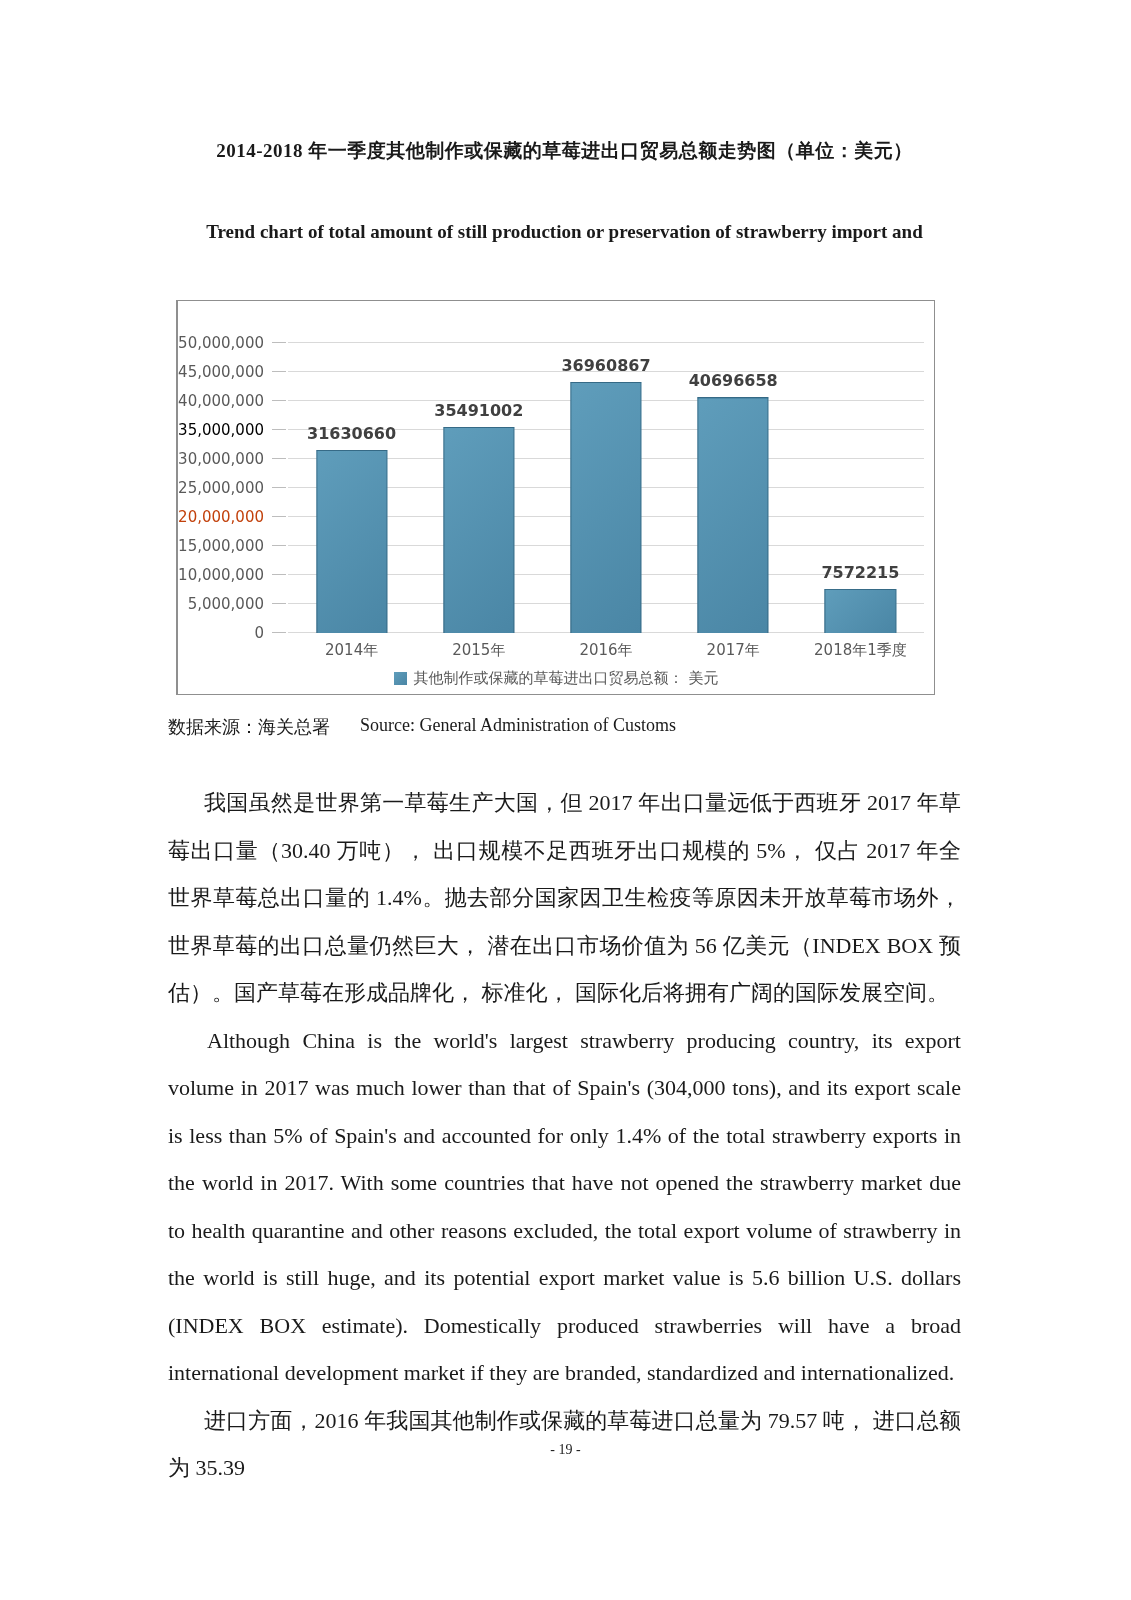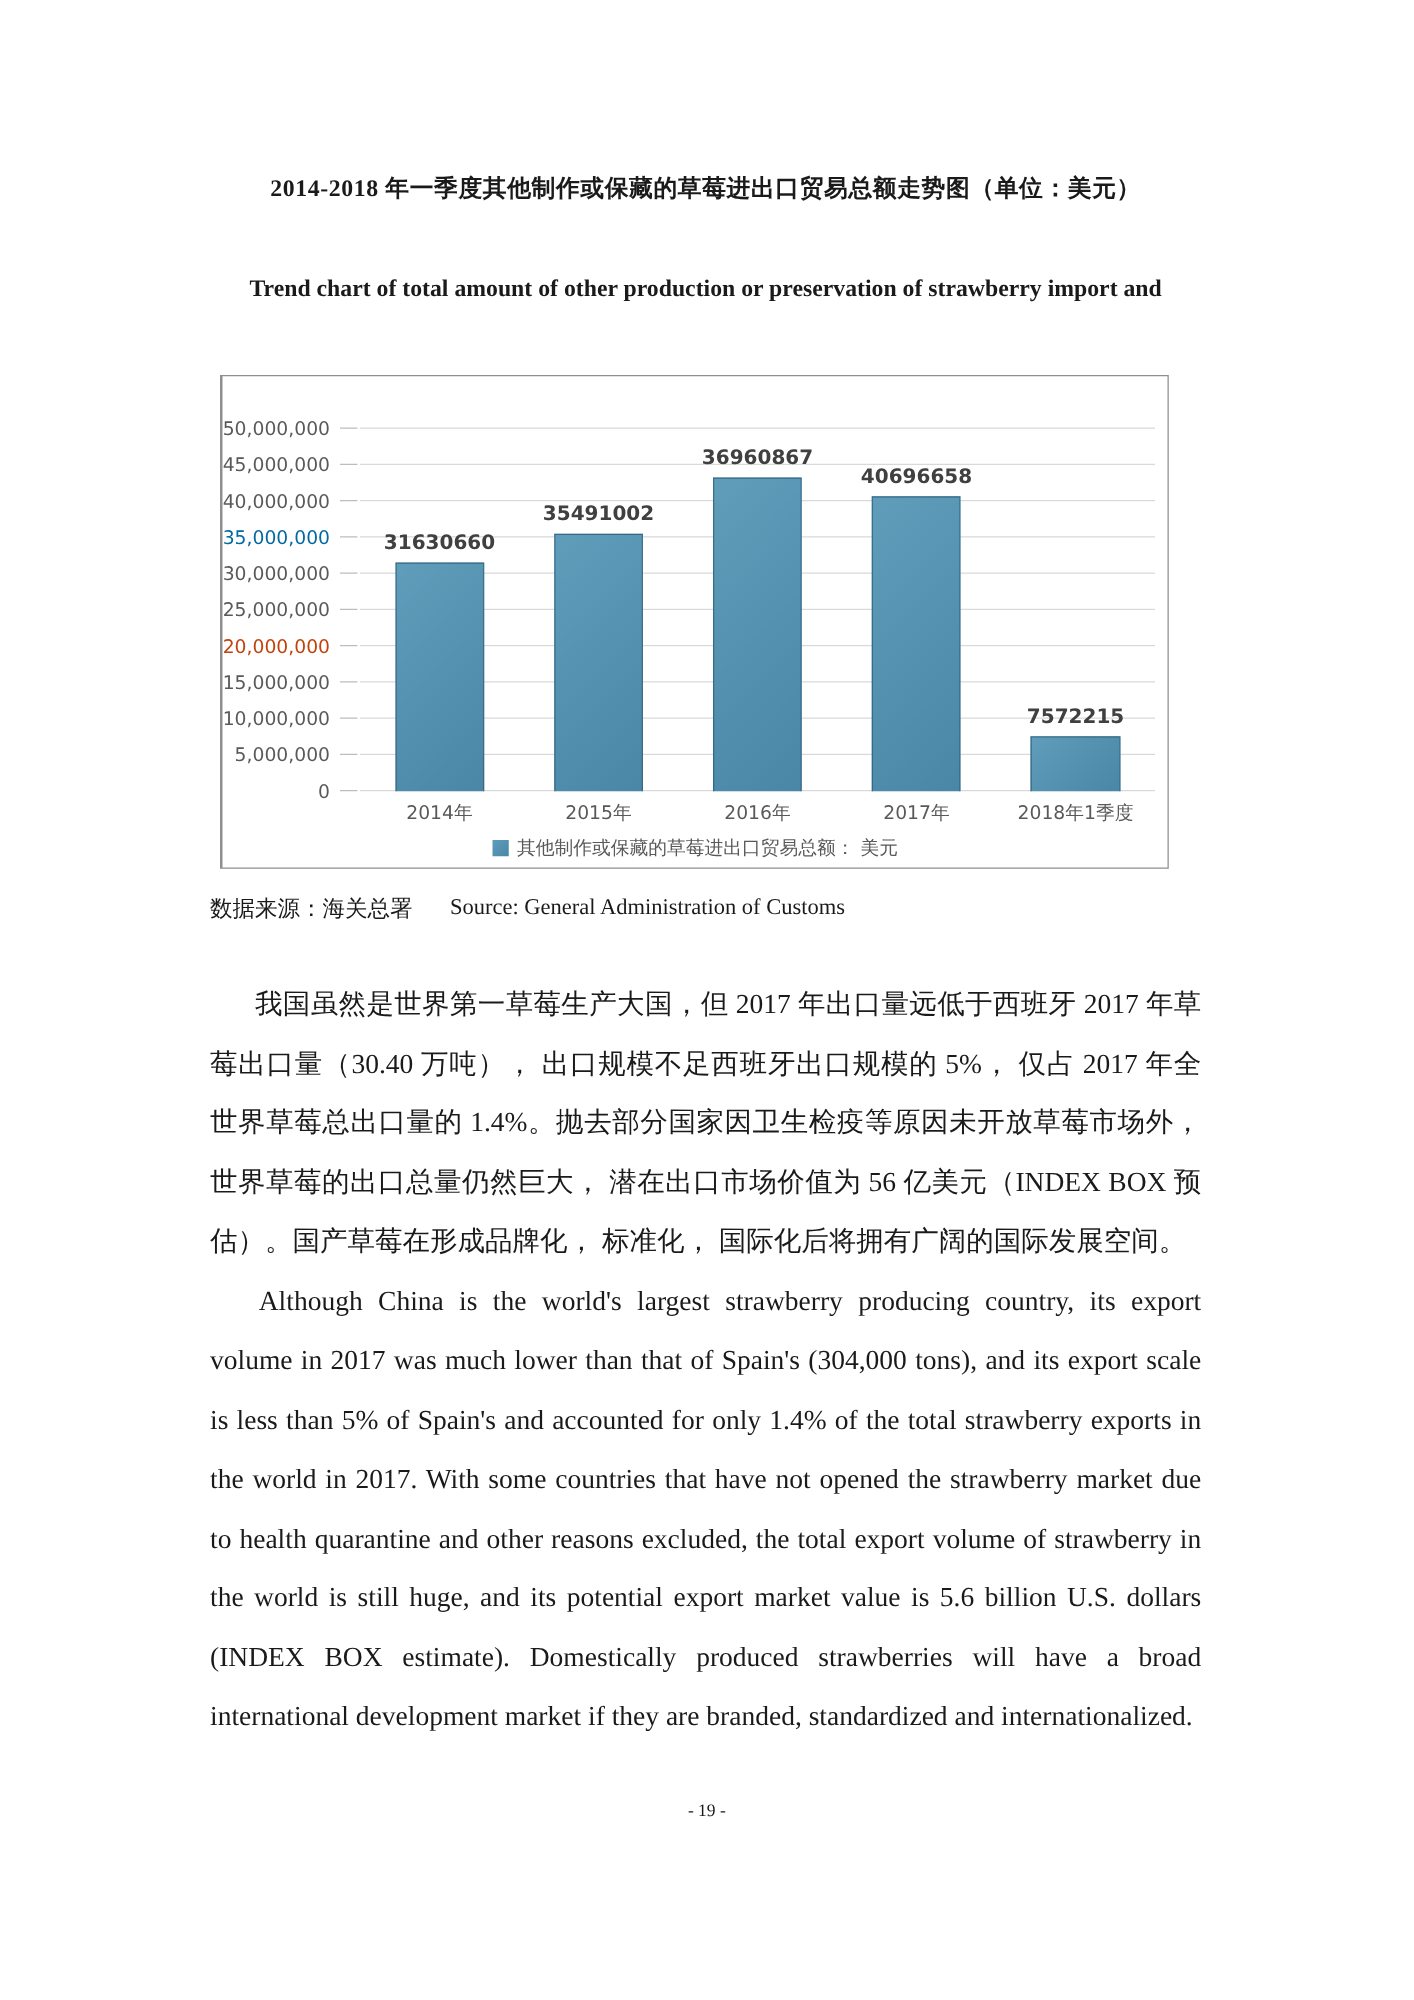--- a/index.html
+++ b/index.html
@@ -161,21 +161,21 @@
 </style>
 </head>
 <body>
 
 <div class="page">
   <div class="content">
 
     <div class="title-zh">2014-2018 年一季度其他制作或保藏的草莓进出口贸易总额走势图（单位：美元）</div>
 
     <div class="title-en">
-      <div>Trend chart of total amount of other production or preservation of strawberry import and</div>
+      <div>Trend chart of total amount of still production or preservation of strawberry import and</div>
     </div>
 
     <div class="chart-frame">
       <div class="plot">
           <div class="gridline" style="bottom: 0%; background: rgb(217, 217, 217);"></div>
           <div class="ytick-dash" style="bottom: 0%;"></div>
           <div class="ylabel" style="bottom: 0%; color: rgb(89, 89, 89);">0</div>
           <div class="gridline" style="bottom: 10%; background: rgb(217, 217, 217);"></div>
           <div class="ytick-dash" style="bottom: 10%;"></div>
           <div class="ylabel" style="bottom: 10%; color: rgb(89, 89, 89);">5,000,000</div>
@@ -189,21 +189,21 @@
           <div class="ytick-dash" style="bottom: 40%;"></div>
           <div class="ylabel" style="bottom: 40%; color: #c2410c;">20,000,000</div>
           <div class="gridline" style="bottom: 50%; background: rgb(217, 217, 217);"></div>
           <div class="ytick-dash" style="bottom: 50%;"></div>
           <div class="ylabel" style="bottom: 50%; color: rgb(89, 89, 89);">25,000,000</div>
           <div class="gridline" style="bottom: 60%; background: rgb(217, 217, 217);"></div>
           <div class="ytick-dash" style="bottom: 60%;"></div>
           <div class="ylabel" style="bottom: 60%; color: rgb(89, 89, 89);">30,000,000</div>
           <div class="gridline" style="bottom: 70%; background: rgb(217, 217, 217);"></div>
           <div class="ytick-dash" style="bottom: 70%;"></div>
-          <div class="ylabel" style="bottom: 70%; color: #0369a1; padding-left: 25px;">35,000,000</div>
+          <div class="ylabel" style="bottom: 70%; color: #000000; padding-left: 25px;">35,000,000</div>
           <div class="gridline" style="bottom: 80%; background: rgb(217, 217, 217);"></div>
           <div class="ytick-dash" style="bottom: 80%;"></div>
           <div class="ylabel" style="bottom: 80%; color: rgb(89, 89, 89);">40,000,000</div>
           <div class="gridline" style="bottom: 90%; background: rgb(217, 217, 217);"></div>
           <div class="ytick-dash" style="bottom: 90%;"></div>
           <div class="ylabel" style="bottom: 90%; color: rgb(89, 89, 89);">45,000,000</div>
           <div class="gridline" style="bottom: 100%; background: rgb(217, 217, 217);"></div>
           <div class="ytick-dash" style="bottom: 100%;"></div>
           <div class="ylabel" style="bottom: 100%; color: rgb(89, 89, 89);">50,000,000</div>
           <div class="bars">
@@ -242,17 +242,18 @@
       </div>
     </div>
 
     <div class="source-line">
       <span>数据来源：海关总署</span>
       <span>Source: General Administration of Customs</span>
     </div>
 
     <p class="para para-zh">我国虽然是世界第一草莓生产大国，但 2017 年出口量远低于西班牙 2017 年草莓出口量（30.40 万吨）， 出口规模不足西班牙出口规模的 5%， 仅占 2017 年全世界草莓总出口量的 1.4%。抛去部分国家因卫生检疫等原因未开放草莓市场外， 世界草莓的出口总量仍然巨大， 潜在出口市场价值为 56 亿美元（INDEX BOX 预估）。国产草莓在形成品牌化， 标准化， 国际化后将拥有广阔的国际发展空间。</p>
     <p class="para para-en">Although China is the world's largest strawberry producing country, its export volume in 2017 was much lower than that of Spain's (304,000 tons), and its export scale is less than 5% of Spain's and accounted for only 1.4% of the total strawberry exports in the world in 2017. With some countries that have not opened the strawberry market due to health quarantine and other reasons excluded, the total export volume of strawberry in the world is still huge, and its potential export market value is 5.6 billion U.S. dollars (INDEX BOX estimate). Domestically produced strawberries will have a broad international development market if they are branded, standardized and internationalized.</p>
+    <p class="para para-zh2">进口方面，2016 年我国其他制作或保藏的草莓进口总量为 79.57 吨， 进口总额为 35.39</p>
 
   </div>
 
   <div class="page-number">- 19 -</div>
 </div>
 
 </body></html>

